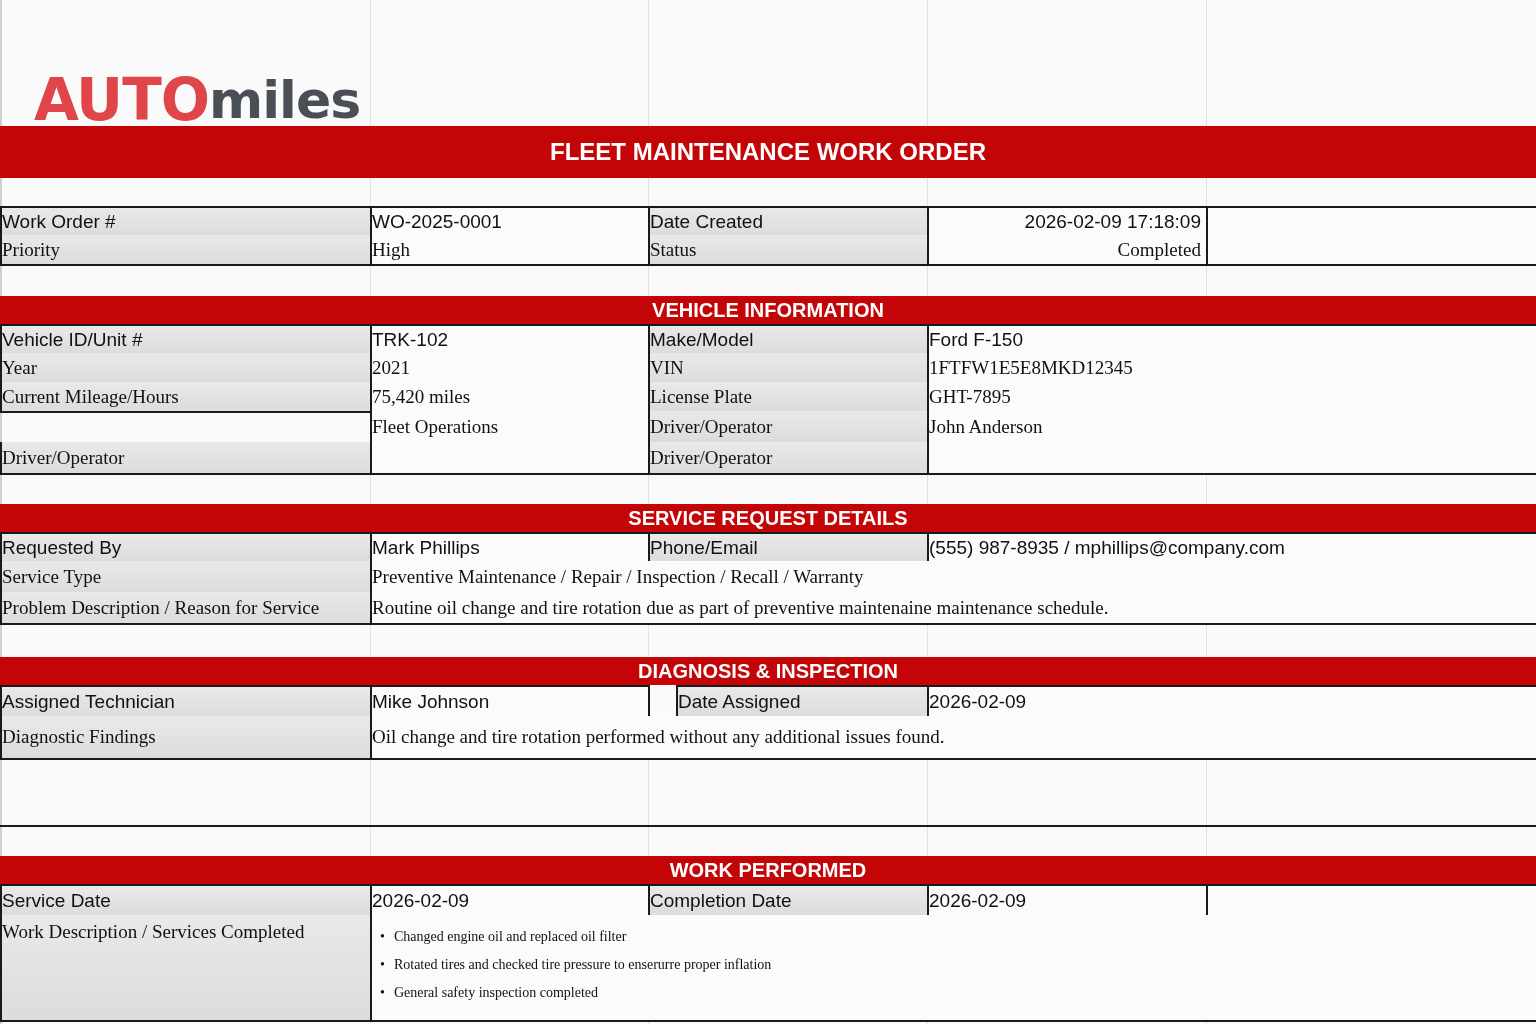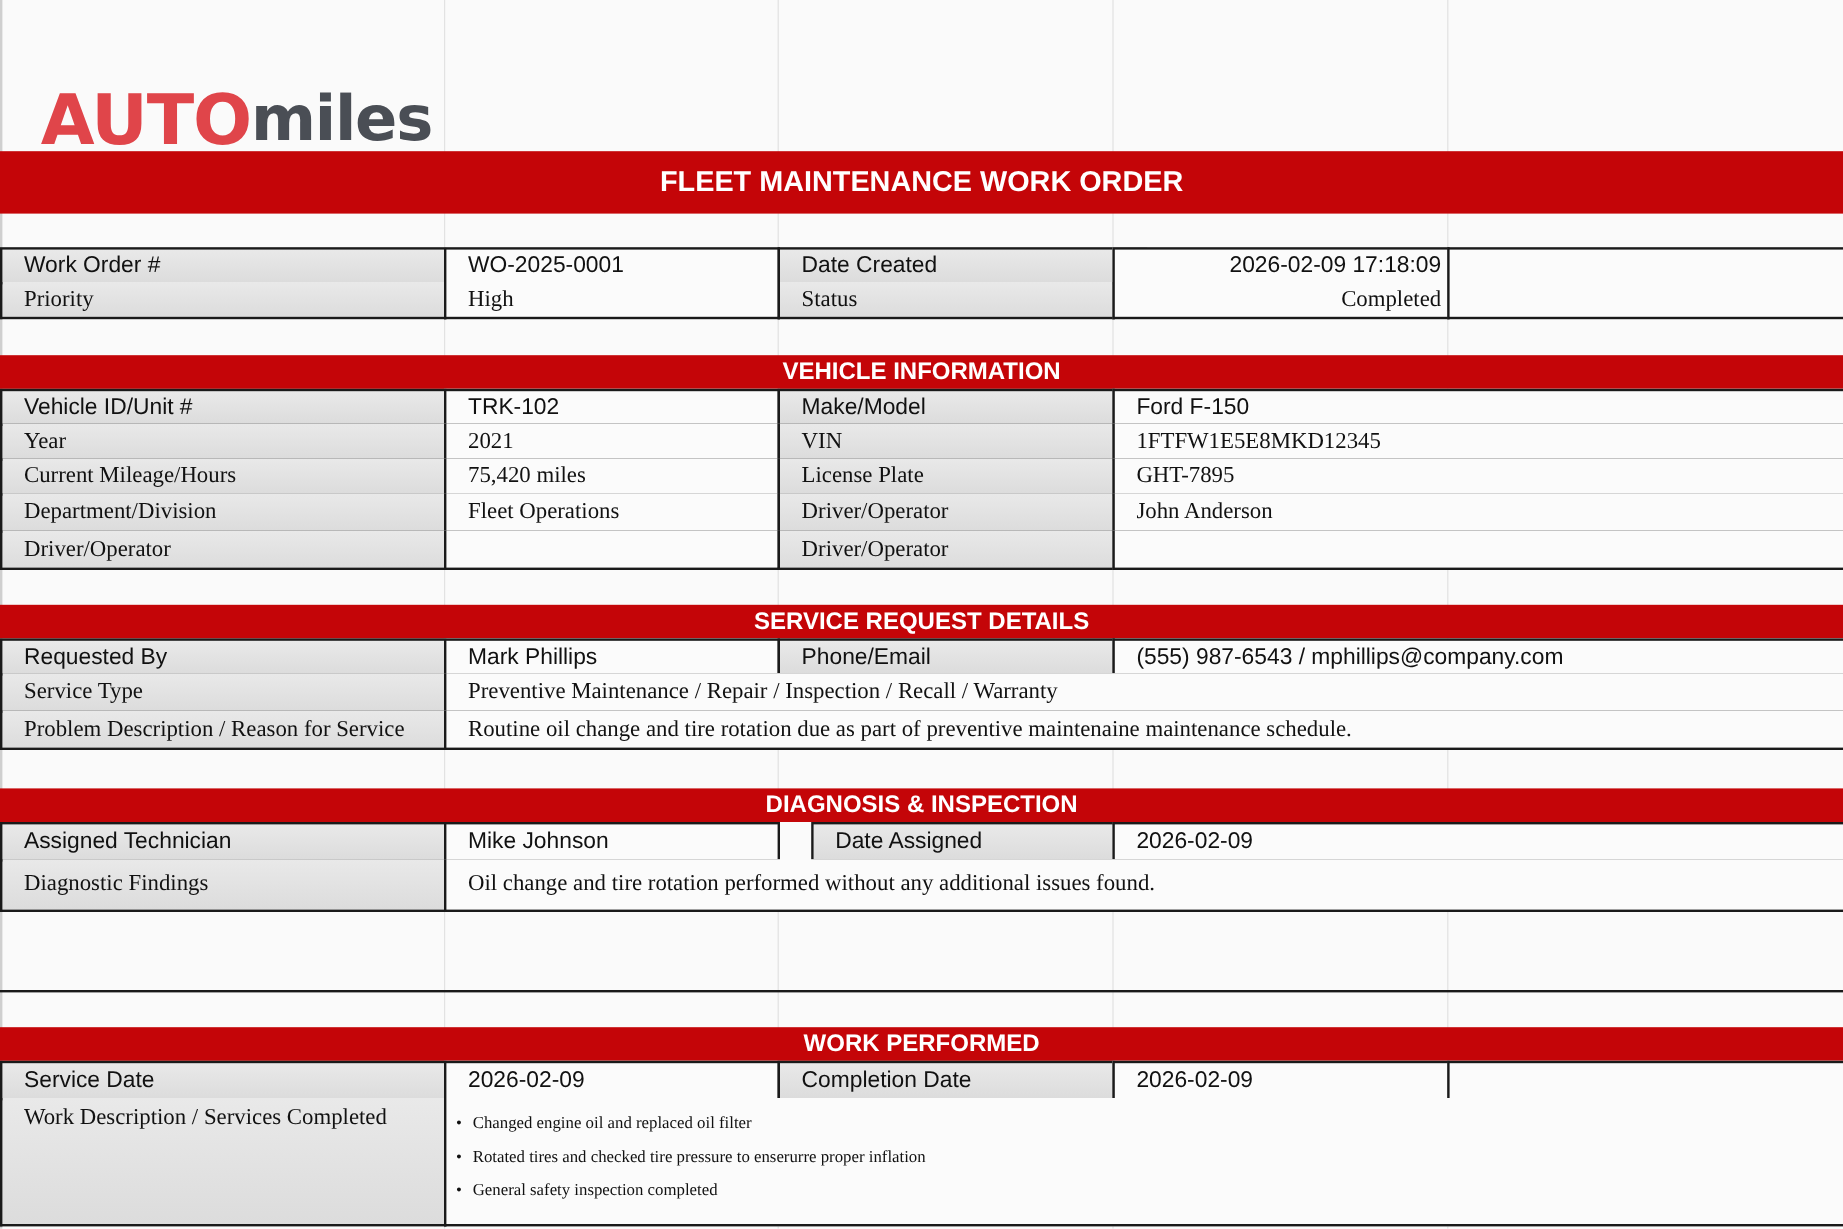--- a/index.html
+++ b/index.html
@@ -15,21 +15,21 @@
   .logo .a { color: #e0454a; }
   .logo .b { color: #4a4e55; font-size: 52px; }
 
   .bar { position: absolute; left: 0; width: 1536px; background: #c40508; color: #fff; font-weight: bold;
          display: flex; align-items: center; justify-content: center; }
   .title-bar { top: 126px; height: 52px; font-size: 24px; }
   .section-bar { height: 28px; font-size: 20px; }
 
   .row { position: absolute; left: 0; width: 1536px; }
   .cell { position: absolute; top: 0; bottom: 0; border: 2px solid #1a1a1a; display: flex; align-items: center;
-          padding-left: 18px; font-size: 19px; white-space: nowrap; overflow: hidden; background: #fbfbfb; }
+          padding-left: 0; font-size: 19px; white-space: nowrap; overflow: hidden; background: #fbfbfb; }
   .lbl { background: linear-gradient(180deg, #e9e9e9, #dcdcdc); }
   .right { justify-content: flex-end; padding-right: 5px; }
   .nob-top { border-top: none; font-family: Liberation Serif, serif; }
 
   .bullets { flex-direction: column; align-items: flex-start; justify-content: flex-start; padding-top: 8px; padding-left: 8px; }
   .bullets li { list-style: none; font-size: 14px; line-height: 28px; }
   .bullets li::before { content: "\2022"; margin-right: 9px; }
 
   .hline { position: absolute; left: 0; width: 1536px; height: 2px; background: #1a1a1a; }
 </style>
@@ -78,40 +78,39 @@
     <div class="cell lbl nob-top" style="left:648px;width:281px">VIN</div>
     <div class="cell nob-top" style="left:927px;width:609px;border-right:none">1FTFW1E5E8MKD12345</div>
   </div>
   <div class="row" style="top:382px;height:31px">
     <div class="cell lbl nob-top" style="left:0;width:372px">Current Mileage/Hours</div>
     <div class="cell nob-top" style="left:370px;width:280px">75,420 miles</div>
     <div class="cell lbl nob-top" style="left:648px;width:281px">License Plate</div>
     <div class="cell nob-top" style="left:927px;width:609px;border-right:none">GHT-7895</div>
   </div>
   <div class="row" style="top:411px;height:33px">
-    <div class="cell lbl nob-top" style="left:0;width:372px">Department/Division</div>
     <div class="cell nob-top" style="left:370px;width:280px">Fleet Operations</div>
     <div class="cell lbl nob-top" style="left:648px;width:281px">Driver/Operator</div>
     <div class="cell nob-top" style="left:927px;width:609px;border-right:none">John Anderson</div>
   </div>
   <div class="row" style="top:442px;height:33px">
     <div class="cell lbl nob-top" style="left:0;width:372px">Driver/Operator</div>
     <div class="cell nob-top" style="left:370px;width:280px"></div>
     <div class="cell lbl nob-top" style="left:648px;width:281px">Driver/Operator</div>
     <div class="cell nob-top" style="left:927px;width:609px;border-right:none"></div>
   </div>
 </div>
 
 <div class="bar section-bar" style="top:504px">SERVICE REQUEST DETAILS</div>
 <div>
   <div class="row" style="top:532px;height:31px">
     <div class="cell lbl" style="left:0;width:372px">Requested By</div>
     <div class="cell" style="left:370px;width:280px">Mark Phillips</div>
     <div class="cell lbl" style="left:648px;width:281px">Phone/Email</div>
-    <div class="cell" style="left:927px;width:609px;border-right:none">(555) 987-6543 / mphillips@company.com</div>
+    <div class="cell" style="left:927px;width:609px;border-right:none">(555) 987-8935 / mphillips@company.com</div>
   </div>
   <div class="row" style="top:561px;height:33px">
     <div class="cell lbl nob-top" style="left:0;width:372px">Service Type</div>
     <div class="cell nob-top" style="left:370px;width:1166px;border-right:none">Preventive Maintenance / Repair / Inspection / Recall / Warranty</div>
   </div>
   <div class="row" style="top:592px;height:33px">
     <div class="cell lbl nob-top" style="left:0;width:372px">Problem Description / Reason for Service</div>
     <div class="cell nob-top" style="left:370px;width:1166px;border-right:none">Routine oil change and tire rotation due as part of preventive maintenaine maintenance schedule.</div>
   </div>
 </div>

